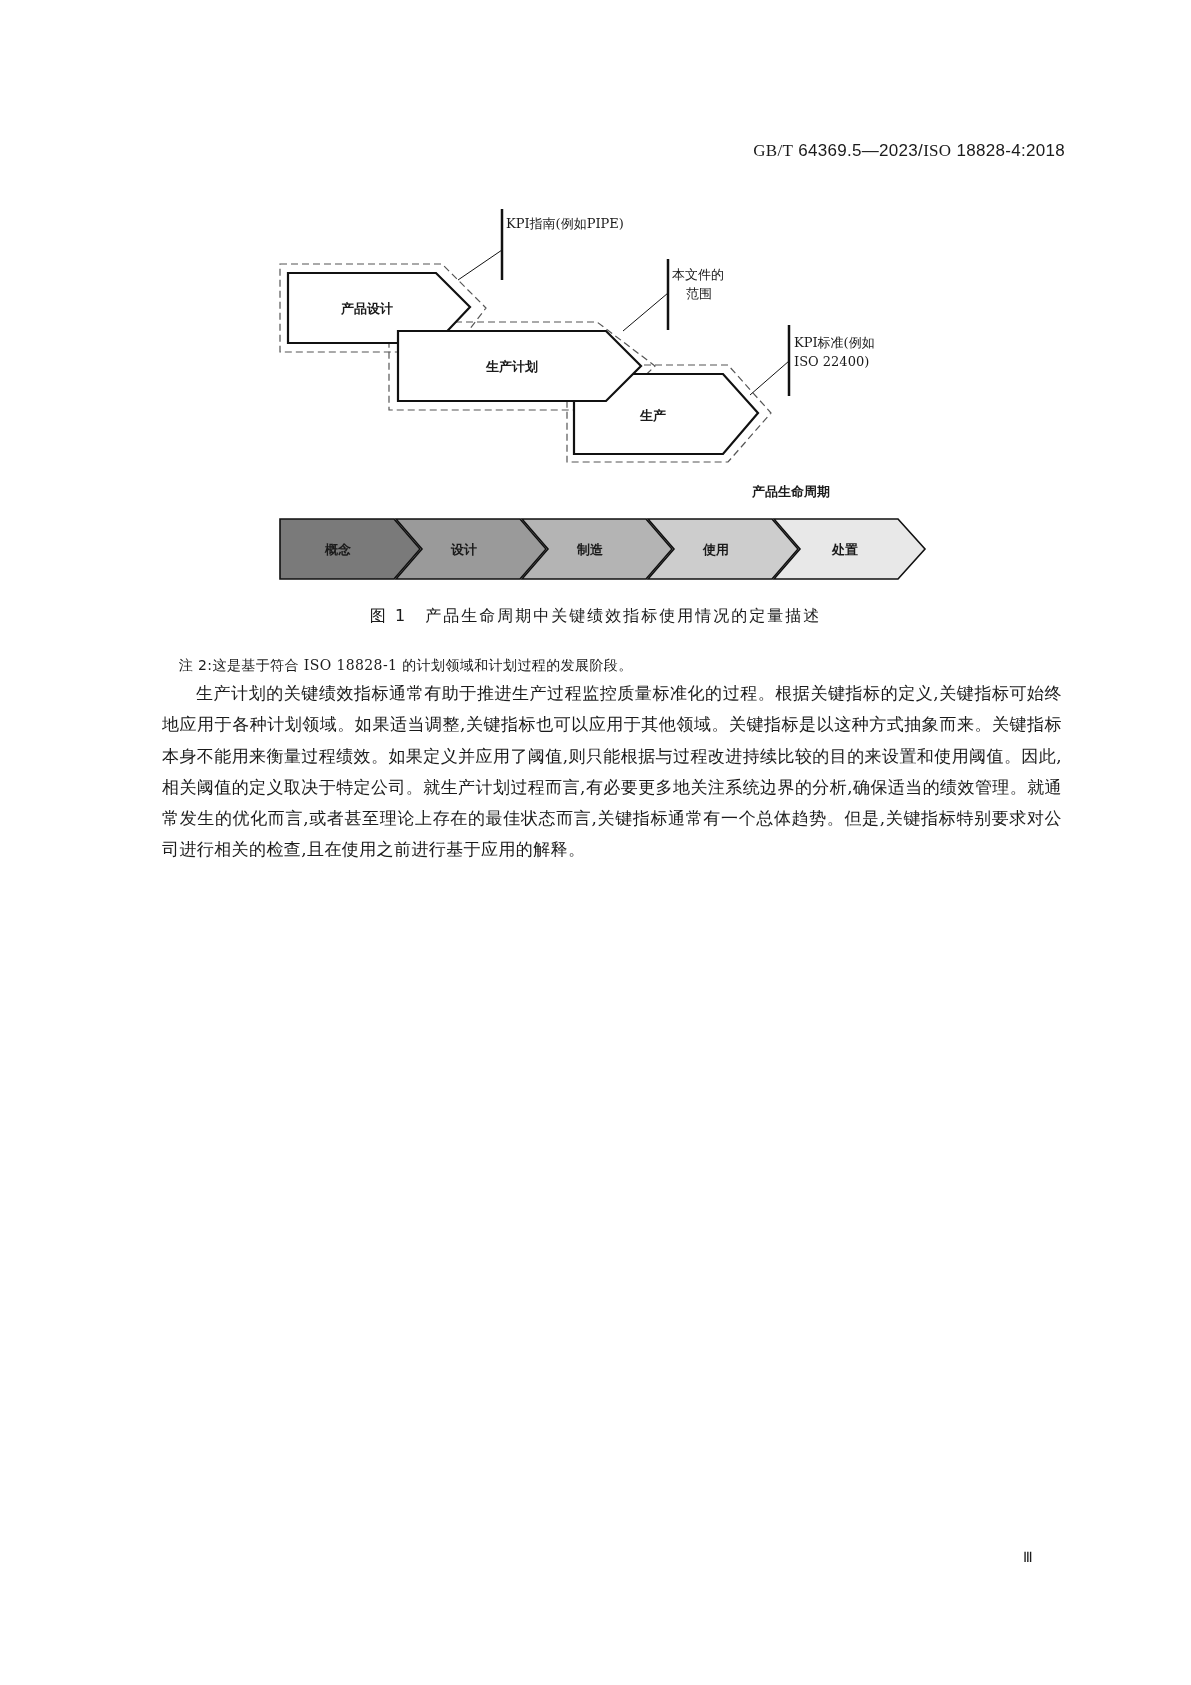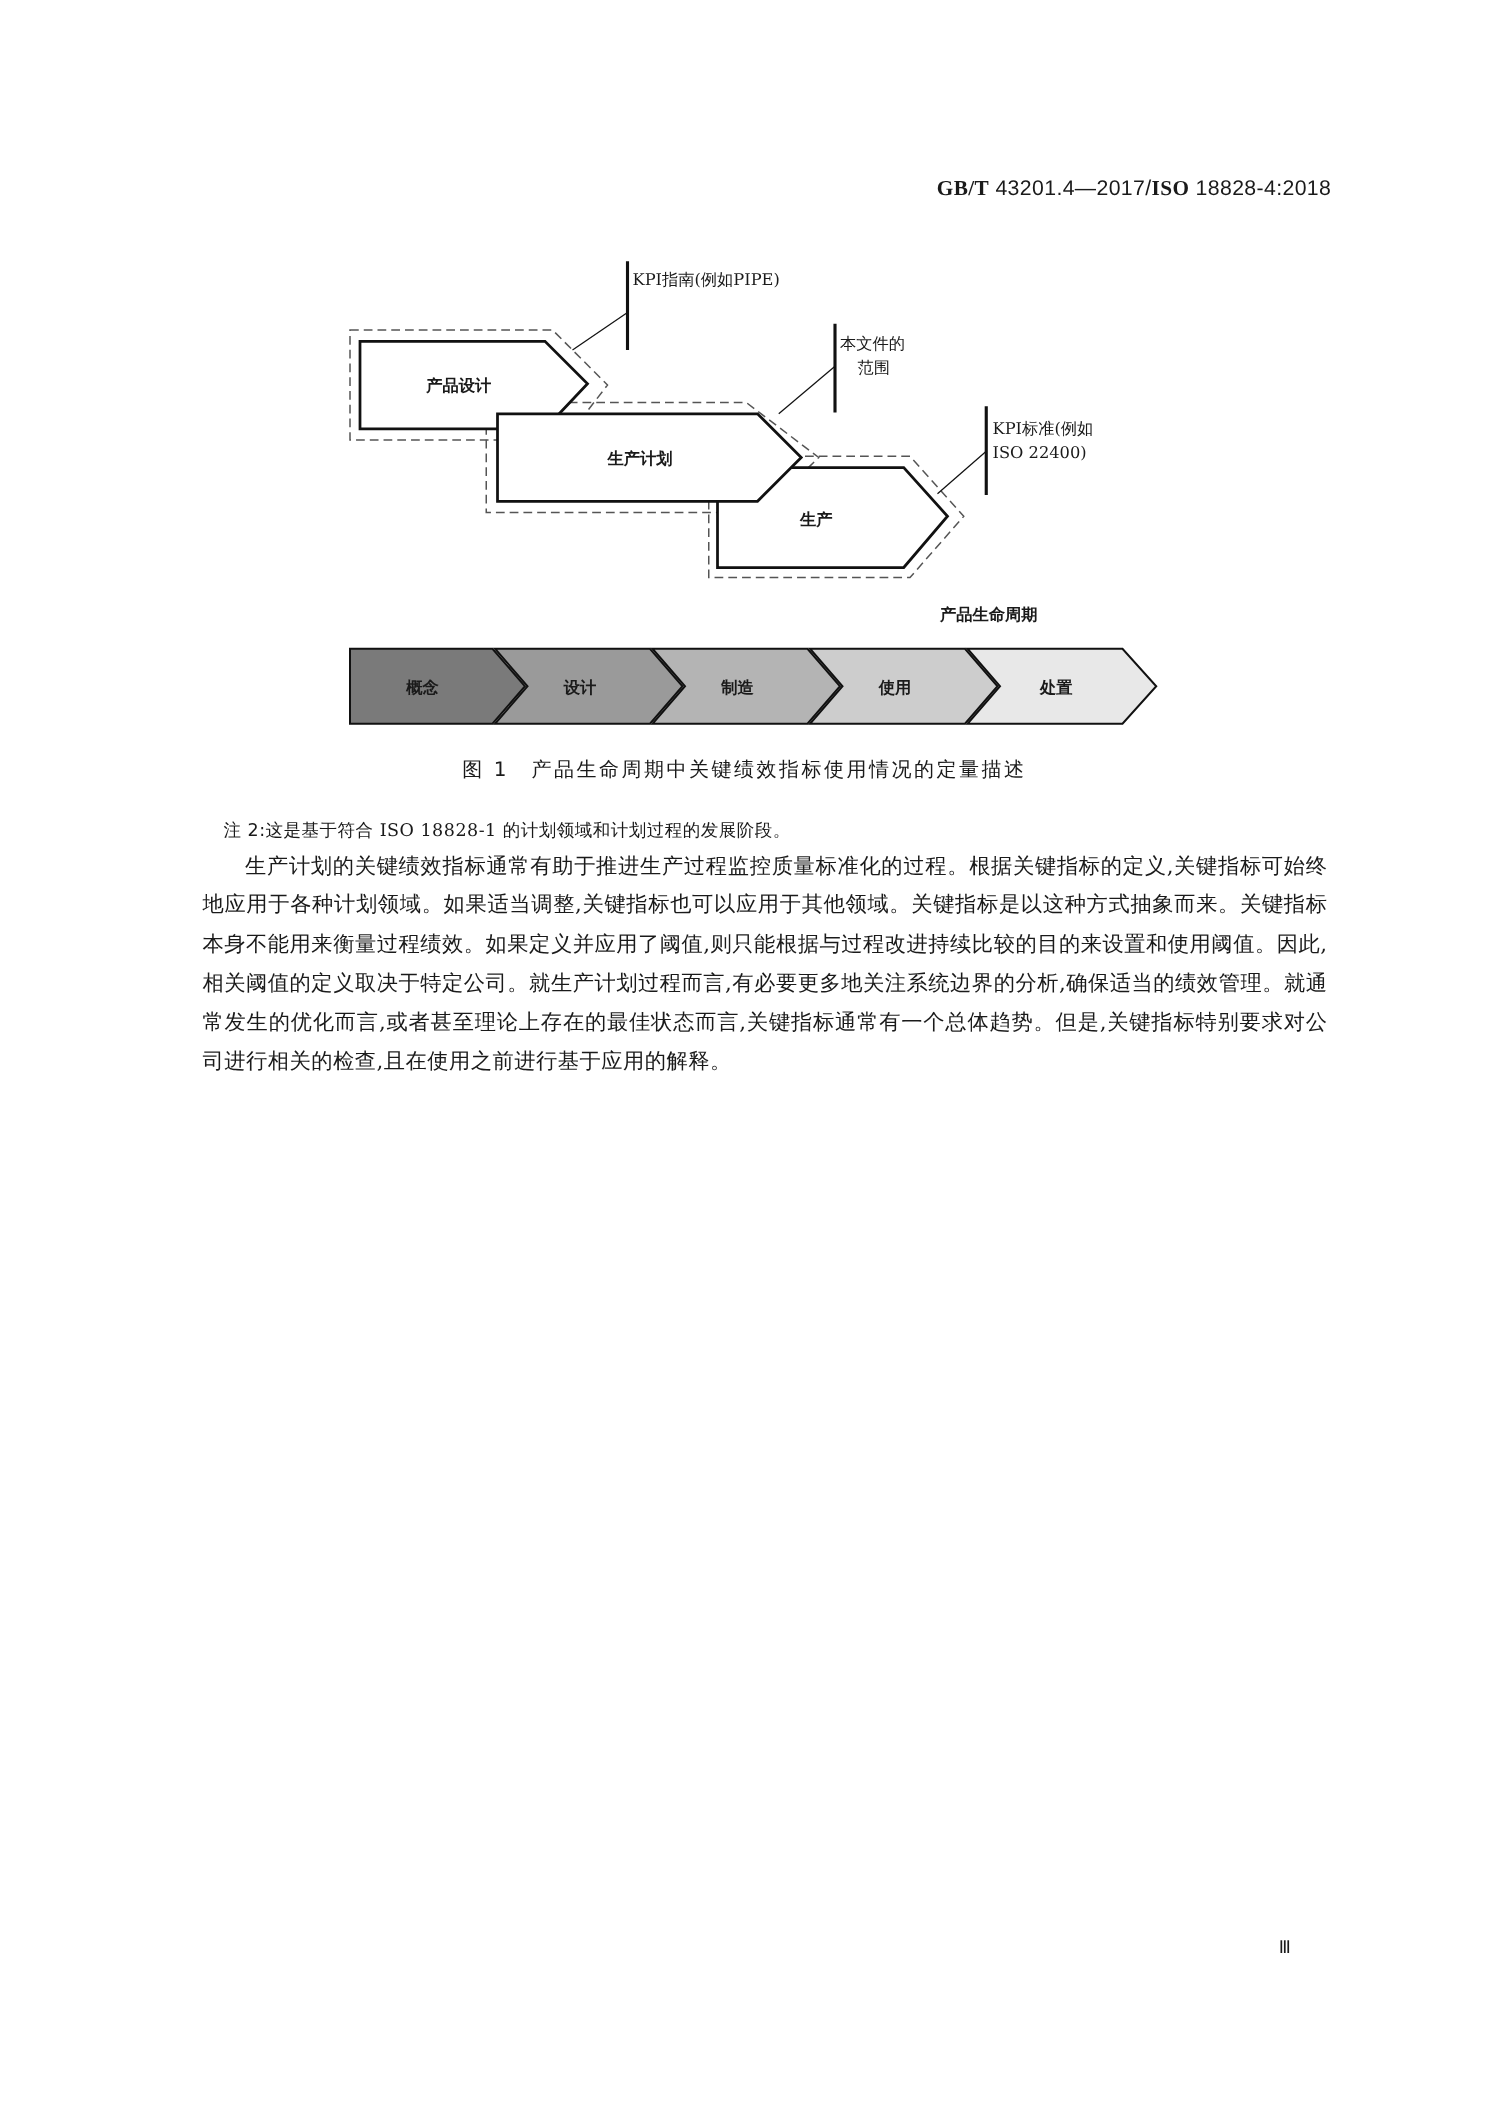--- a/index.html
+++ b/index.html
@@ -1,40 +1,40 @@
 <!DOCTYPE html>
 <html><head>
 <meta charset="utf-8">
 <style>
   html, body { margin: 0; padding: 0; background: #ffffff; }
   body { width: 1191px; height: 1685px; position: relative; overflow: hidden;
          font-family: "DejaVu Serif", "Liberation Serif", serif; color: #1a1a1a; }
   .header { position: absolute; top: 141px; right: 126px; font-size: 17px; letter-spacing: 0.3px;
             font-family: "Liberation Sans", "DejaVu Sans", sans-serif; }
-  .header b { font-family: "Liberation Serif", serif; font-weight: bold; }
+  .header b { font-family: "Liberation Serif", serif; font-weight: normal; }
   .figure { position: absolute; left: 0; top: 0; width: 1191px; height: 620px; }
   .figure svg { position: absolute; left: 0; top: 0; }
   .fig-caption { position: absolute; top: 606px; left: 0; width: 1191px; text-align: center;
                  font-family: "DejaVu Sans", "Liberation Sans", sans-serif; font-size: 16px; letter-spacing: 2px; }
   .fig-caption .num { margin-right: 18px; }
   .body-text { position: absolute; left: 162px; width: 900px; top: 652px; font-size: 17px; line-height: 31.3px;
                text-align: justify; letter-spacing: 0.4px; }
   .body-text p { margin: 0; text-indent: 2em; }
   .body-text p.note { text-indent: 1.2em; font-size: 14px; line-height: 26px; }
   .body-text p.note .note-label { font-family: "DejaVu Sans", sans-serif; font-weight: normal; }
   .page-num { position: absolute; left: 1023px; top: 1549px; font-size: 14px; font-family: "Liberation Serif", serif; }
   .svg-label { font-family: "DejaVu Serif", serif; font-size: 13px; fill: #1a1a1a; }
   .svg-label-b { font-family: "DejaVu Sans", sans-serif; font-size: 13px; font-weight: bold; fill: #1a1a1a; }
 </style>
 </head>
 <body>
 
 <div class="header">
   <b>GB/T</b>
-  <span>43201.4—2017/</span><b>ISO</b>
+  <span>64369.5—2023/</span><b>ISO</b>
   <span>18828-4:2018</span>
 </div>
 
 <div class="figure">
   <svg width="1191" height="620" viewBox="0 0 1191 620">
 
     <g fill="none" stroke="#555" stroke-width="1.2" stroke-dasharray="7,4">
       <polygon points="280,264 442,264 486,308 452,352 280,352"></polygon>
       <polygon points="389,322 597,322 655,366 610,410 389,410"></polygon>
       <polygon points="567,365 728,365 771,413 728,462 567,462"></polygon>

